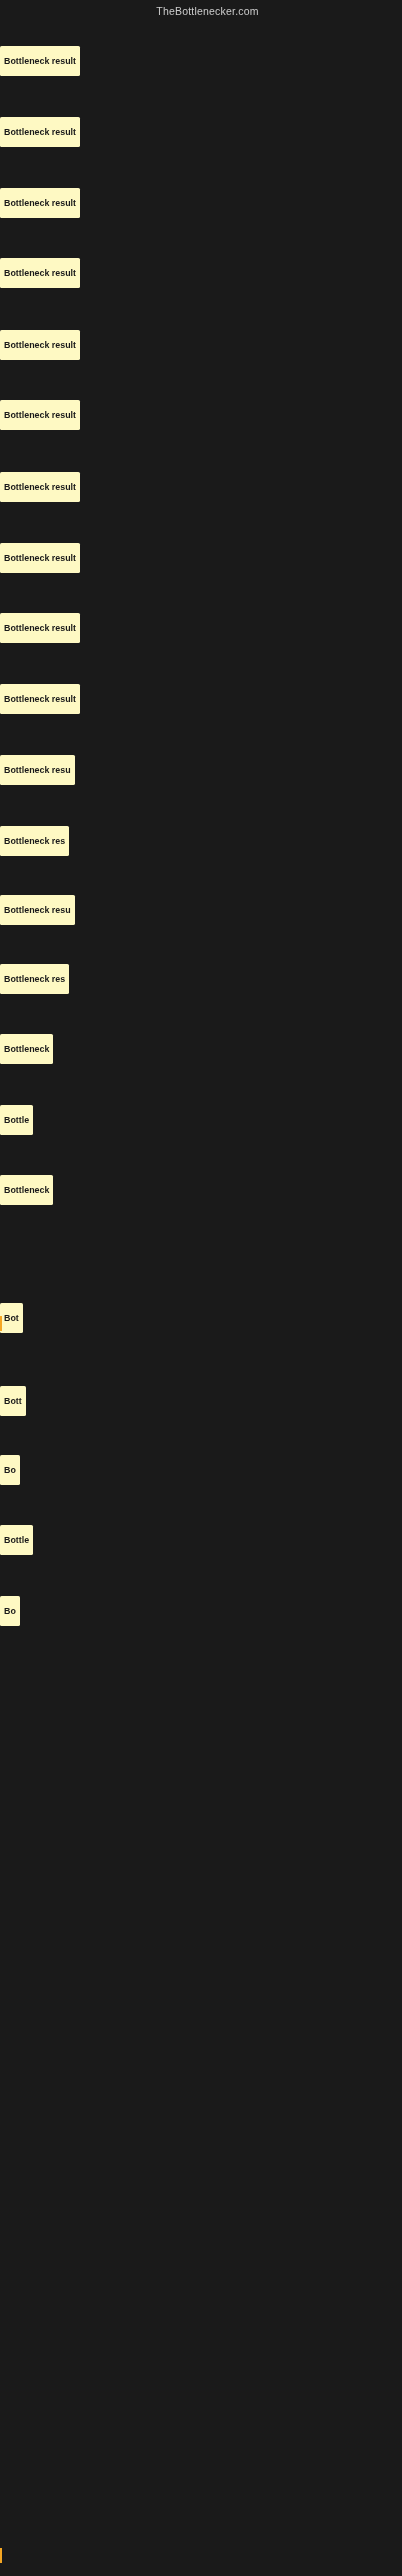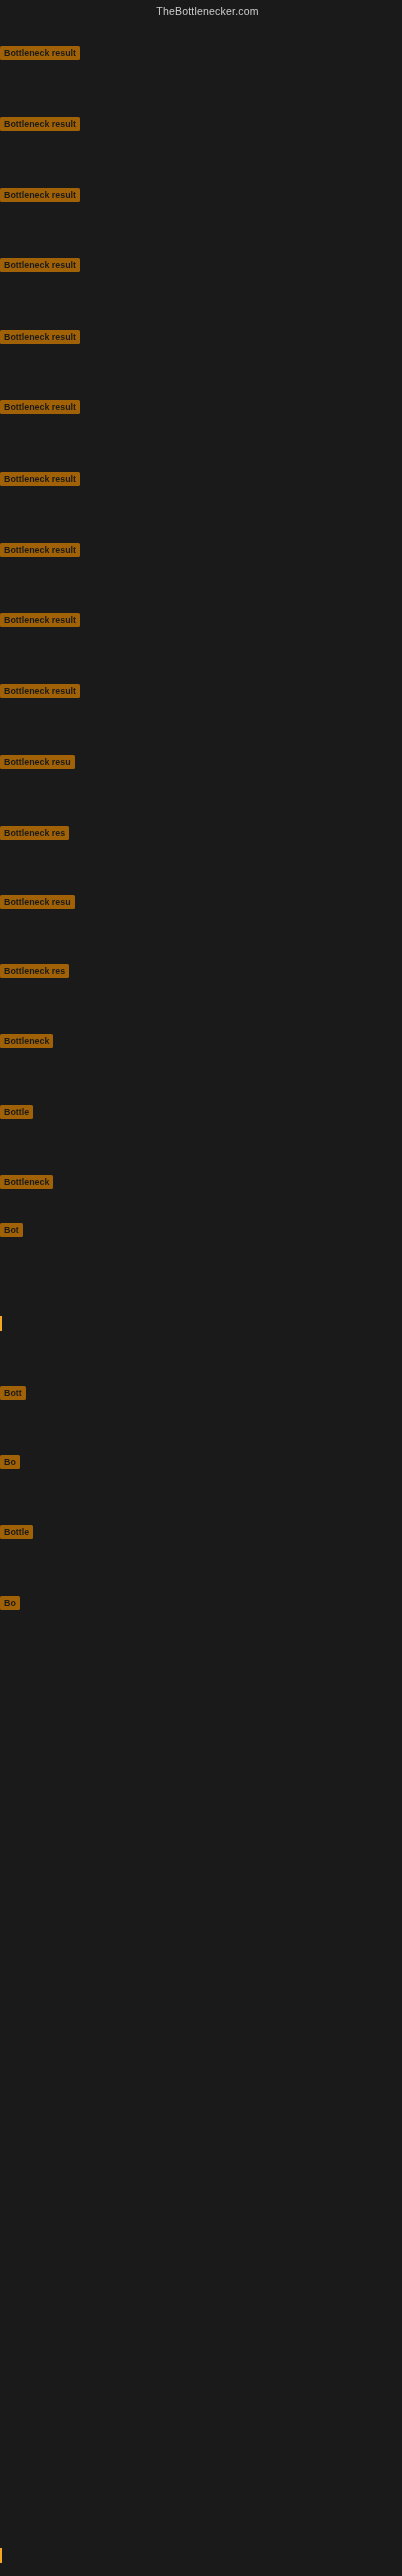--- a/index.html
+++ b/index.html
@@ -16,25 +16,25 @@
     }
     .site-title {
       color: #cccccc;
       font-size: 10.5px;
       text-align: center;
       padding: 4.8px 0 3.2px 0;
       letter-spacing: 0.2px;
       margin-left: 12px;
     }
     .bottleneck-badge {
-      background-color: #a16207;
+      background-color: #fef9c3;
       color: #1a1a1a;
       font-size: 8.9px;
       font-weight: bold;
-      padding: 2px 4px;
+      padding: 10px 4px;
       display: inline-block;
       border-radius: 1.6px;
       white-space: nowrap;
       overflow: hidden;
     }
     .result-item {
       position: absolute;
       left: 0;
     }
     .cursor-line {
@@ -61,21 +61,21 @@
     <div class="result-item" style="top: 543px;"><div class="bottleneck-badge" style="max-width: 104px;">Bottleneck result</div></div>
     <div class="result-item" style="top: 613px;"><div class="bottleneck-badge" style="max-width: 100px;">Bottleneck result</div></div>
     <div class="result-item" style="top: 684px;"><div class="bottleneck-badge" style="max-width: 98px;">Bottleneck result</div></div>
     <div class="result-item" style="top: 755px;"><div class="bottleneck-badge" style="max-width: 89px;">Bottleneck resu</div></div>
     <div class="result-item" style="top: 826px;"><div class="bottleneck-badge" style="max-width: 85px;">Bottleneck res</div></div>
     <div class="result-item" style="top: 895px;"><div class="bottleneck-badge" style="max-width: 87px;">Bottleneck resu</div></div>
     <div class="result-item" style="top: 964px;"><div class="bottleneck-badge" style="max-width: 84px;">Bottleneck res</div></div>
     <div class="result-item" style="top: 1034px;"><div class="bottleneck-badge" style="max-width: 63px;">Bottleneck</div></div>
     <div class="result-item" style="top: 1105px;"><div class="bottleneck-badge" style="max-width: 40px;">Bottle</div></div>
     <div class="result-item" style="top: 1175px;"><div class="bottleneck-badge" style="max-width: 63px;">Bottleneck</div></div>
-    <div class="result-item" style="top: 1223px;"><div class="bottleneck-badge" style="max-width: 27px;">Bot</div></div>
+    <div class="result-item" style="top: 1303px;"><div class="bottleneck-badge" style="max-width: 27px;">Bot</div></div>
     <div class="cursor-line" style="top: 1316px;"></div>
     <div class="result-item" style="top: 1386px;"><div class="bottleneck-badge" style="max-width: 29px; text-align: center;">Bott</div></div>
     <div class="result-item" style="top: 1455px;"><div class="bottleneck-badge" style="max-width: 21px;">Bo</div></div>
     <div class="result-item" style="top: 1525px;"><div class="bottleneck-badge" style="max-width: 40px;">Bottle</div></div>
     <div class="result-item" style="top: 1596px;"><div class="bottleneck-badge" style="max-width: 21px;">Bo</div></div>
     <div class="cursor-line" style="top: 2548px;"></div>
   </div>
 
 
 </body></html>

